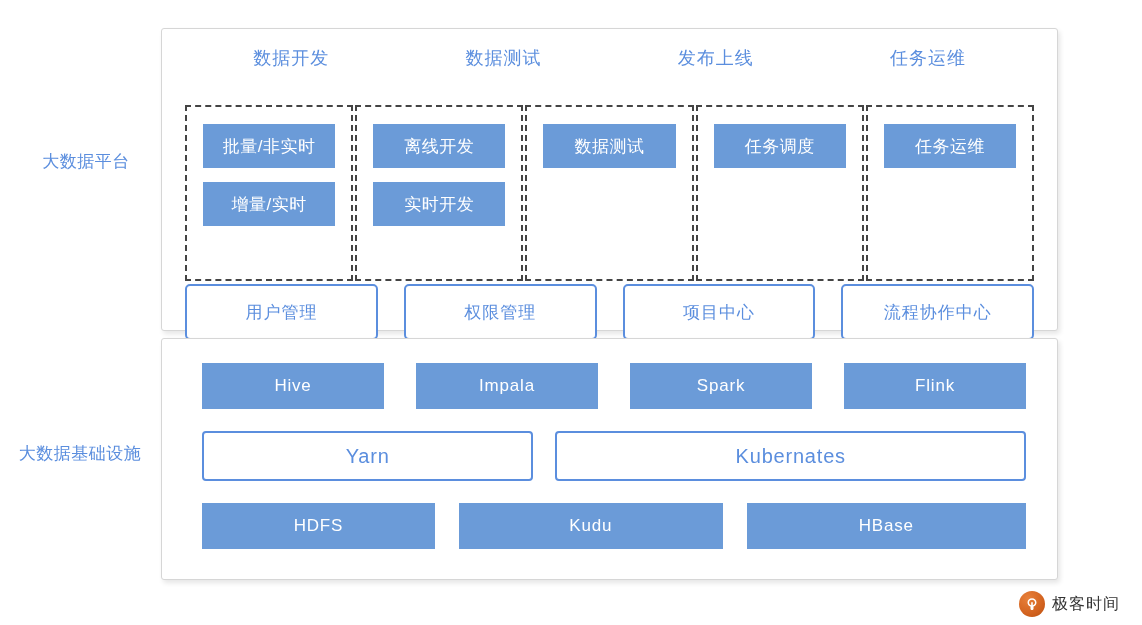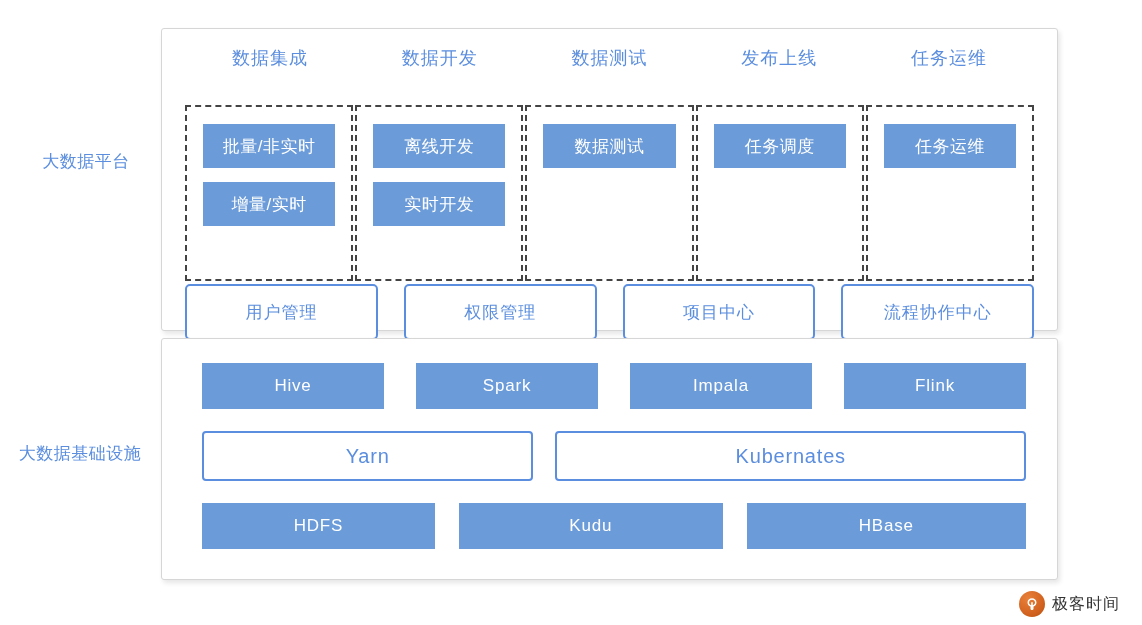--- a/index.html
+++ b/index.html
@@ -166,21 +166,20 @@
 </head>
 <body>
 
 <div class="canvas">
 
   <div class="row-label platform">大数据平台</div>
   <div class="row-label infra">大数据基础设施</div>
 
   <div class="panel panel-platform">
     <div class="col-headers" id="stage-headers">
-        <div class="col-header">数据集成</div>
         <div class="col-header">数据开发</div>
         <div class="col-header">数据测试</div>
         <div class="col-header">发布上线</div>
         <div class="col-header">任务运维</div>
       </div>
     <div class="stage-row" id="stage-columns">
         <div class="stage-col">
           <div class="chip">批量/非实时</div>
           <div class="chip">增量/实时</div>
         </div>
@@ -202,22 +201,22 @@
         <div class="cap-box">用户管理</div>
         <div class="cap-box">权限管理</div>
         <div class="cap-box">项目中心</div>
         <div class="cap-box">流程协作中心</div>
       </div>
   </div>
 
   <div class="panel panel-infra">
     <div class="infra-row infra-row-engines" id="engine-row">
         <div class="infra-chip" style="flex: 1 1 0px;">Hive</div>
+        <div class="infra-chip" style="flex: 1 1 0px;">Impala</div>
         <div class="infra-chip" style="flex: 1 1 0px;">Spark</div>
-        <div class="infra-chip" style="flex: 1 1 0px;">Impala</div>
         <div class="infra-chip" style="flex: 1 1 0px;">Flink</div>
       </div>
     <div class="infra-row infra-row-resource" id="resource-row">
         <div class="infra-outline" style="flex: 40 1 0px;">Yarn</div>
         <div class="infra-outline" style="flex: 57 1 0px;">Kubernates</div>
       </div>
     <div class="infra-row infra-row-storage" id="storage-row">
         <div class="infra-chip" style="flex: 30 1 0px;">HDFS</div>
         <div class="infra-chip" style="flex: 34 1 0px;">Kudu</div>
         <div class="infra-chip" style="flex: 36 1 0px;">HBase</div>

